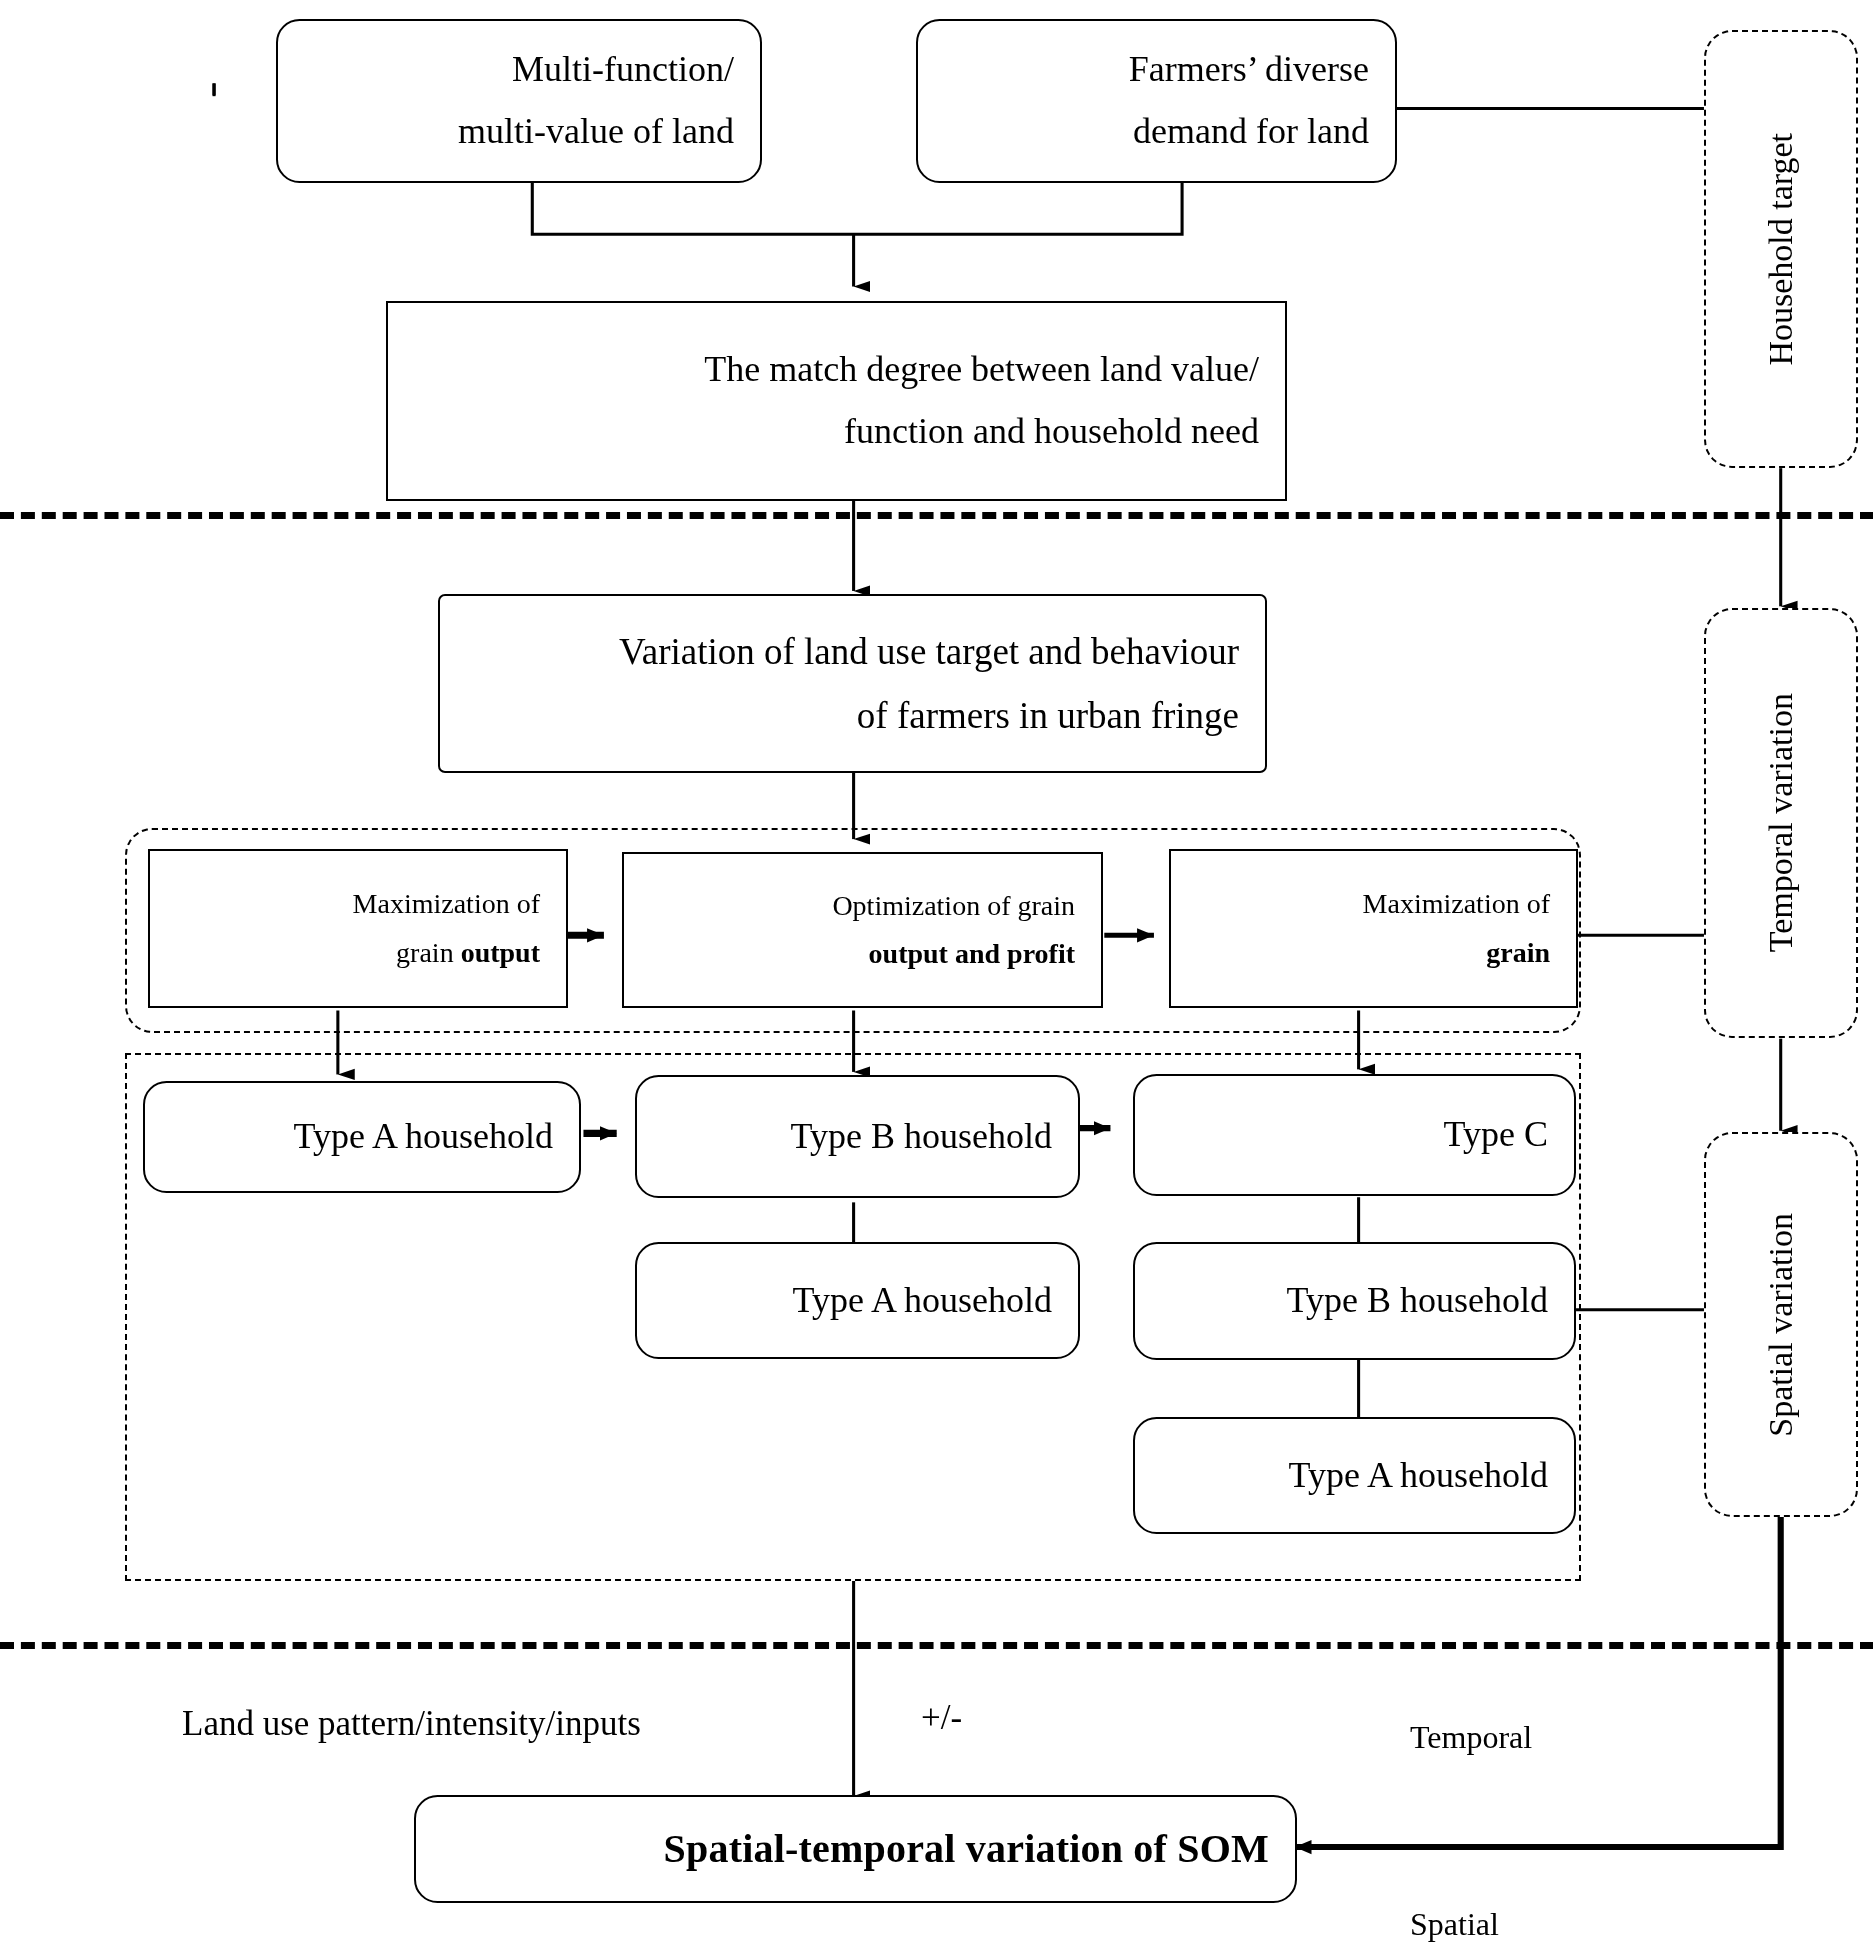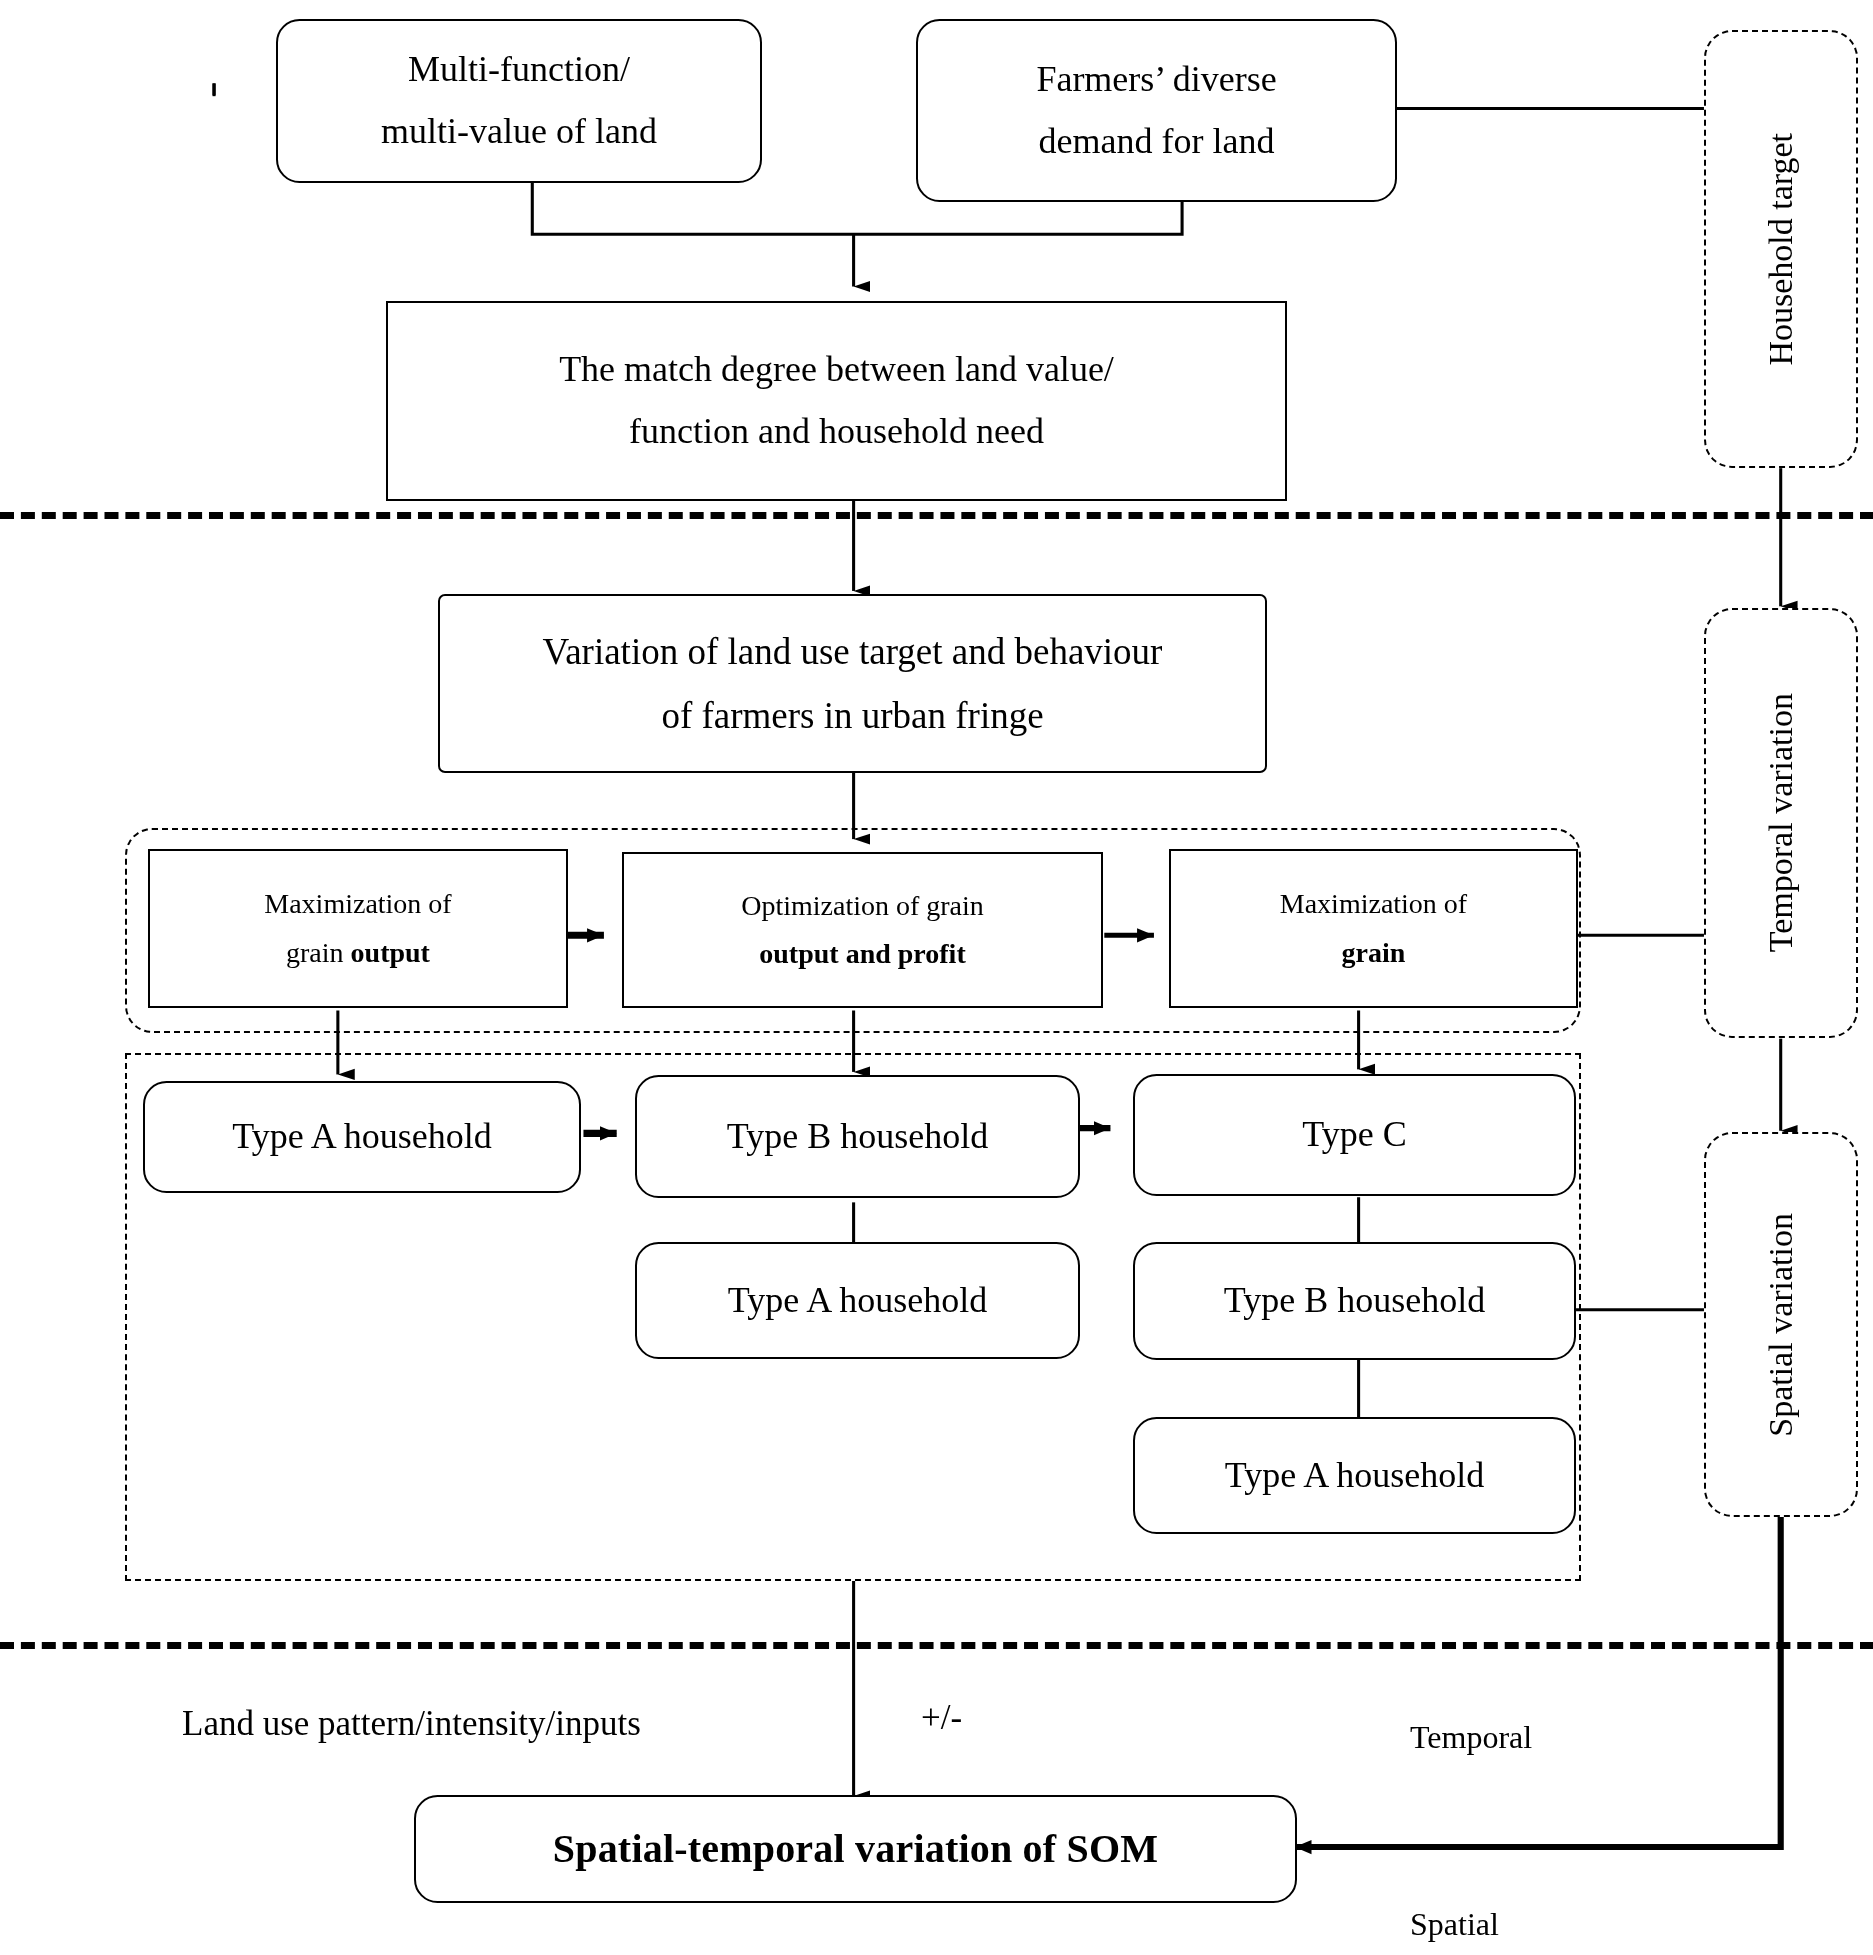--- a/index.html
+++ b/index.html
@@ -34,21 +34,21 @@
     display: flex;
     align-items: center;
     justify-content: center;
     text-align: center;
     line-height: 1.72;
     z-index: 3;
   }
   .node.rounded { border-radius: 23.5px; }
   .node.square  { border-radius: 0; }
 
-  .node .txt { display: block; width: 100%; padding: 0 13px; }
+  .node .txt { display: block; width: 100%; padding: 0 26px; text-align: right; }
 
   
   .fs-top     { font-size: 36px; }
   .fs-match   { font-size: 36px; }
   .fs-var     { font-size: 37px; }
   .fs-goal    { font-size: 28px; }
   .fs-hh      { font-size: 36px; }
   .fs-som     { font-size: 40px; font-weight: bold; letter-spacing: 0.2px; }
 
   b.strong { font-weight: bold; }
@@ -166,21 +166,21 @@
       <path d="M1668,3090 L1668,3510" stroke-width="6" marker-end="url(#arrowDown)"></path>
 
       <path d="M3480,2965 L3480,3610 L2530,3610" stroke-width="12" marker-end="url(#arrowLeft)"></path>
     </g>
   </svg>
 
   <div class="node rounded fs-top" style="left:276px; top:19.4px; width:486px; height:164px;">
     <span class="txt">Multi-function/<br>multi-value of land</span>
   </div>
 
-  <div class="node rounded fs-top" style="left:916px; top:19.4px; width:481px; height:183px;">
+  <div class="node rounded fs-top" style="left:916px; top:19.4px; width:481px; height:164px;">
     <span class="txt">Farmers’ diverse<br>demand for land</span>
   </div>
 
   <div class="node square fs-match" style="left:386px; top:301px; width:901px; height:200px;">
     <span class="txt">The match degree between land value/<br>function and household need</span>
   </div>
 
   <div class="hsep" style="top:512px;"></div>
   <div class="hsep" style="top:1642px;"></div>
 

